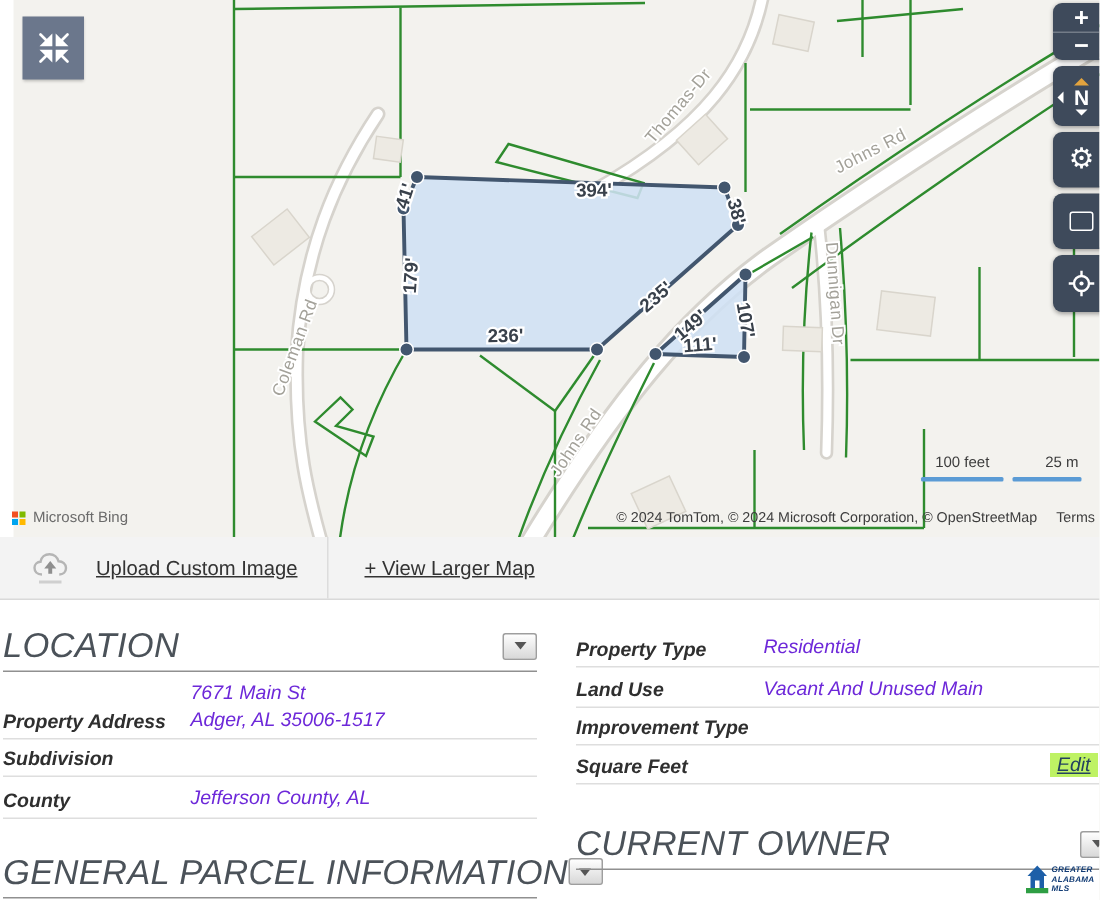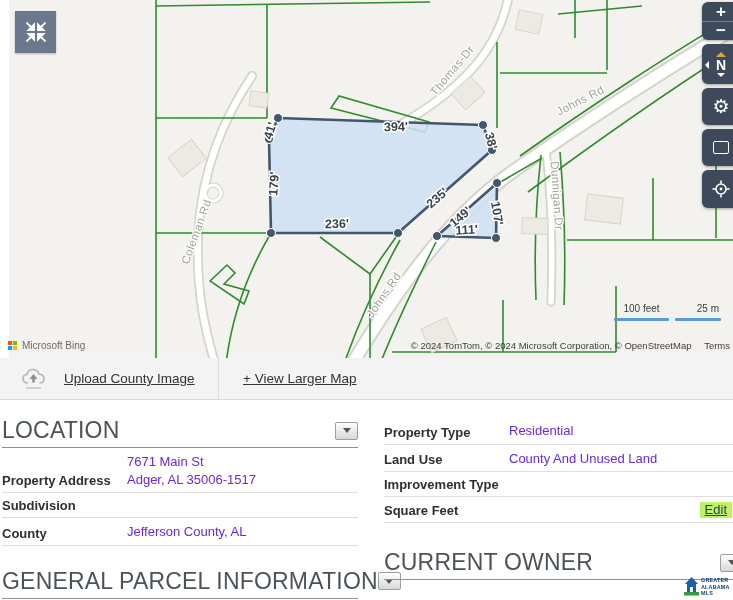--- a/index.html
+++ b/index.html
@@ -51,21 +51,21 @@
   .winlogo{display:grid;grid-template-columns:4px 4px;grid-template-rows:4px 4px;gap:1px;}
   .winlogo i{display:block;}
   .copyright{position:absolute;right:3px;bottom:7px;font-size:9.5px;color:#3d3d3d;}
   .copyright a{color:#3d3d3d;text-decoration:none;margin-left:10px;}
   
   .toolbar{height:41px;background:#f3f3f3;border-bottom:1px solid #d9d9d9;display:flex;align-items:stretch;}
   .toolbar .cell1{width:198px;border-right:1px solid #dcdcdc;display:flex;align-items:center;padding-left:20px;gap:12px;}
   .toolbar .cell2{display:flex;align-items:center;padding-left:24px;}
   .tool-link{font-size:13.5px;color:#333;text-decoration:underline;cursor:pointer;white-space:nowrap;}
   
-  .content{position:relative;height:200px;overflow:hidden;}
+  .content{position:relative;height:200px;overflow:hidden;font-style:italic;}
   .col-left{position:absolute;left:2px;top:17px;width:356px;}
   .col-right{position:absolute;left:384px;top:17px;width:349px;}
   .sec-head{display:flex;align-items:center;border-bottom:1px solid #909090;padding-bottom:3px;}
   .sec-title{flex:1;font-size:23px;font-weight:400;color:#4b5259;letter-spacing:.2px;white-space:nowrap;}
   .dd-btn{width:21px;height:16px;border:1px solid #9e9e9e;border-radius:2px;
     background:linear-gradient(#fefefe,#d8d8d8);display:flex;align-items:center;justify-content:center;
     cursor:pointer;flex:0 0 auto;}
   .col-right .dd-btn{margin-right:-10px;}
   .dd-arrow{width:0;height:0;border-left:4px solid transparent;border-right:4px solid transparent;
     border-top:5px solid #555;}
@@ -257,21 +257,21 @@
 </div>
 
 <div class="toolbar">
   <div class="cell1">
     <svg width="32" height="26" viewBox="0 0 32 26">
       <path d="M8,17 C4.5,17 3,14.8 3,12.5 C3,10.2 4.8,8.6 7,8.5 C7.5,5.4 10,3.5 13,3.5 C16,3.5 18.3,5.5 19,8.2 C21.8,8.2 24,10 24,12.7 C24,15.2 22.2,17 19.5,17" fill="none" stroke="#b5b5b5" stroke-width="1.6"></path>
       <polygon points="13.5,8 17.5,13 9.5,13" fill="#8f8f8f"></polygon>
       <rect x="12.2" y="12" width="2.6" height="4.5" fill="#8f8f8f"></rect>
       <line x1="6" y1="22" x2="21" y2="22" stroke="#cfcfcf" stroke-width="2"></line>
     </svg>
-    <span class="tool-link">Upload County Image</span>
+    <span class="tool-link">Upload Custom Image</span>
   </div>
   <div class="cell2">
     <span class="tool-link">+ View Larger Map</span>
   </div>
 </div>
 
 <div class="content">
 
   <div class="col-left">
     <div>
@@ -313,21 +313,21 @@
   </div>
 
   <div class="col-right">
     <div>
       <div class="row">
         <span class="lbl">Property Type</span>
         <span class="val">Residential</span>
       </div>
       <div class="row">
         <span class="lbl">Land Use</span>
-        <span class="val">County And Unused Land</span>
+        <span class="val">Vacant And Unused Main</span>
       </div>
       <div class="row">
         <span class="lbl">Improvement Type</span>
         <span class="val"></span>
       </div>
       <div class="row">
         <span class="lbl">Square Feet</span>
         <span class="val"></span>
         <span class="edit-link">Edit</span>
       </div>

